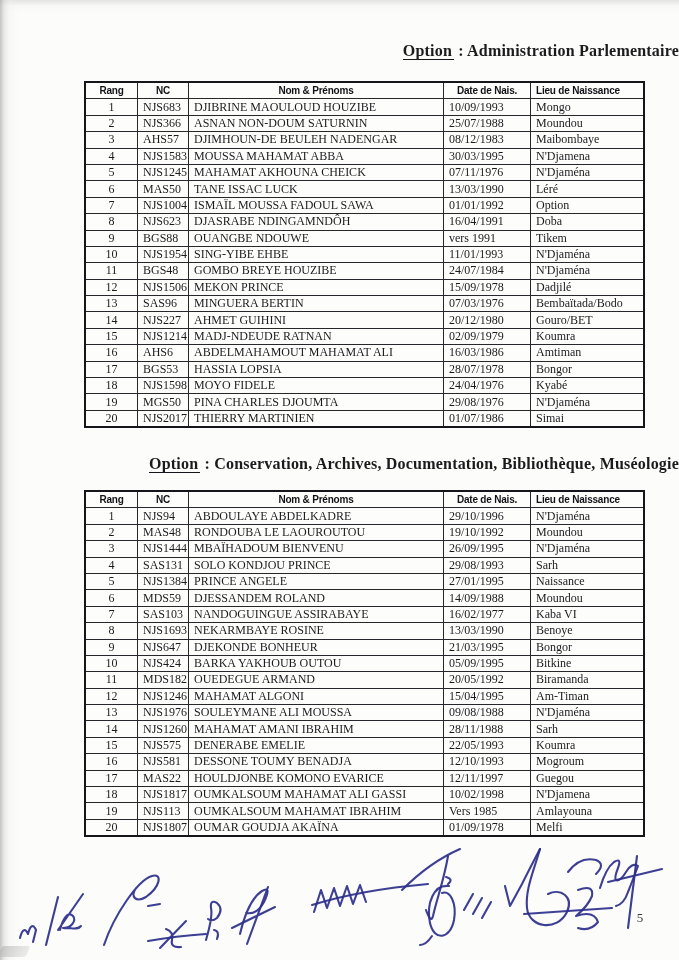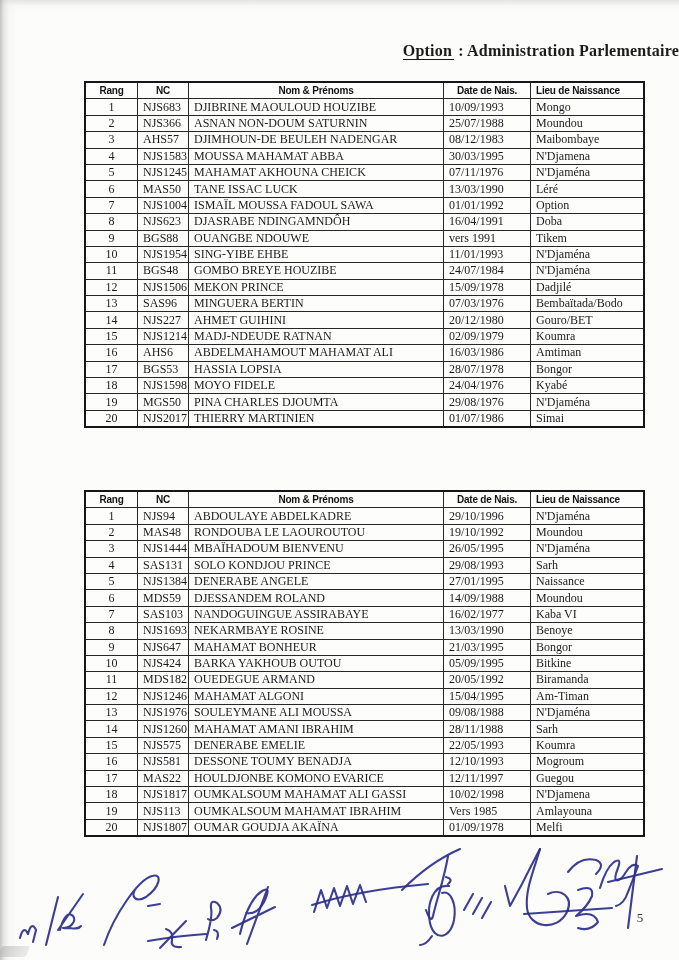--- a/index.html
+++ b/index.html
@@ -221,20 +221,21 @@
         <tr>
           <td>20</td>
           <td>NJS2017</td>
           <td>THIERRY MARTINIEN</td>
           <td>01/07/1986</td>
           <td>Simai</td>
         </tr>
       </tbody>
     </table>
 
+  <h2 class="section-title t2"><span class="u">Option</span><span> : Conservation, Archives, Documentation, Bibliothèque, Muséologie</span></h2>
 
   <table class="roster tbl2">
       <thead>
         <tr>
           <th>Rang</th>
           <th>NC</th>
           <th>Nom &amp; Prénoms</th>
           <th>Date de Nais.</th>
           <th>Lieu de Naissance</th>
         </tr>
@@ -251,34 +252,34 @@
           <td>2</td>
           <td>MAS48</td>
           <td>RONDOUBA LE LAOUROUTOU</td>
           <td>19/10/1992</td>
           <td>Moundou</td>
         </tr>
         <tr>
           <td>3</td>
           <td>NJS1444</td>
           <td>MBAÏHADOUM BIENVENU</td>
-          <td>26/05/1995</td>
+          <td>26/09/1995</td>
           <td>N'Djaména</td>
         </tr>
         <tr>
           <td>4</td>
           <td>SAS131</td>
           <td>SOLO KONDJOU PRINCE</td>
           <td>29/08/1993</td>
           <td>Sarh</td>
         </tr>
         <tr>
           <td>5</td>
           <td>NJS1384</td>
-          <td>DENERABE ANGELE</td>
+          <td>PRINCE ANGELE</td>
           <td>27/01/1995</td>
           <td>Naissance</td>
         </tr>
         <tr>
           <td>6</td>
           <td>MDS59</td>
           <td>DJESSANDEM ROLAND</td>
           <td>14/09/1988</td>
           <td>Moundou</td>
         </tr>
@@ -292,21 +293,21 @@
         <tr>
           <td>8</td>
           <td>NJS1693</td>
           <td>NEKARMBAYE ROSINE</td>
           <td>13/03/1990</td>
           <td>Benoye</td>
         </tr>
         <tr>
           <td>9</td>
           <td>NJS647</td>
-          <td>MAHAMAT BONHEUR</td>
+          <td>DJEKONDE BONHEUR</td>
           <td>21/03/1995</td>
           <td>Bongor</td>
         </tr>
         <tr>
           <td>10</td>
           <td>NJS424</td>
           <td>BARKA YAKHOUB OUTOU</td>
           <td>05/09/1995</td>
           <td>Bitkine</td>
         </tr>

